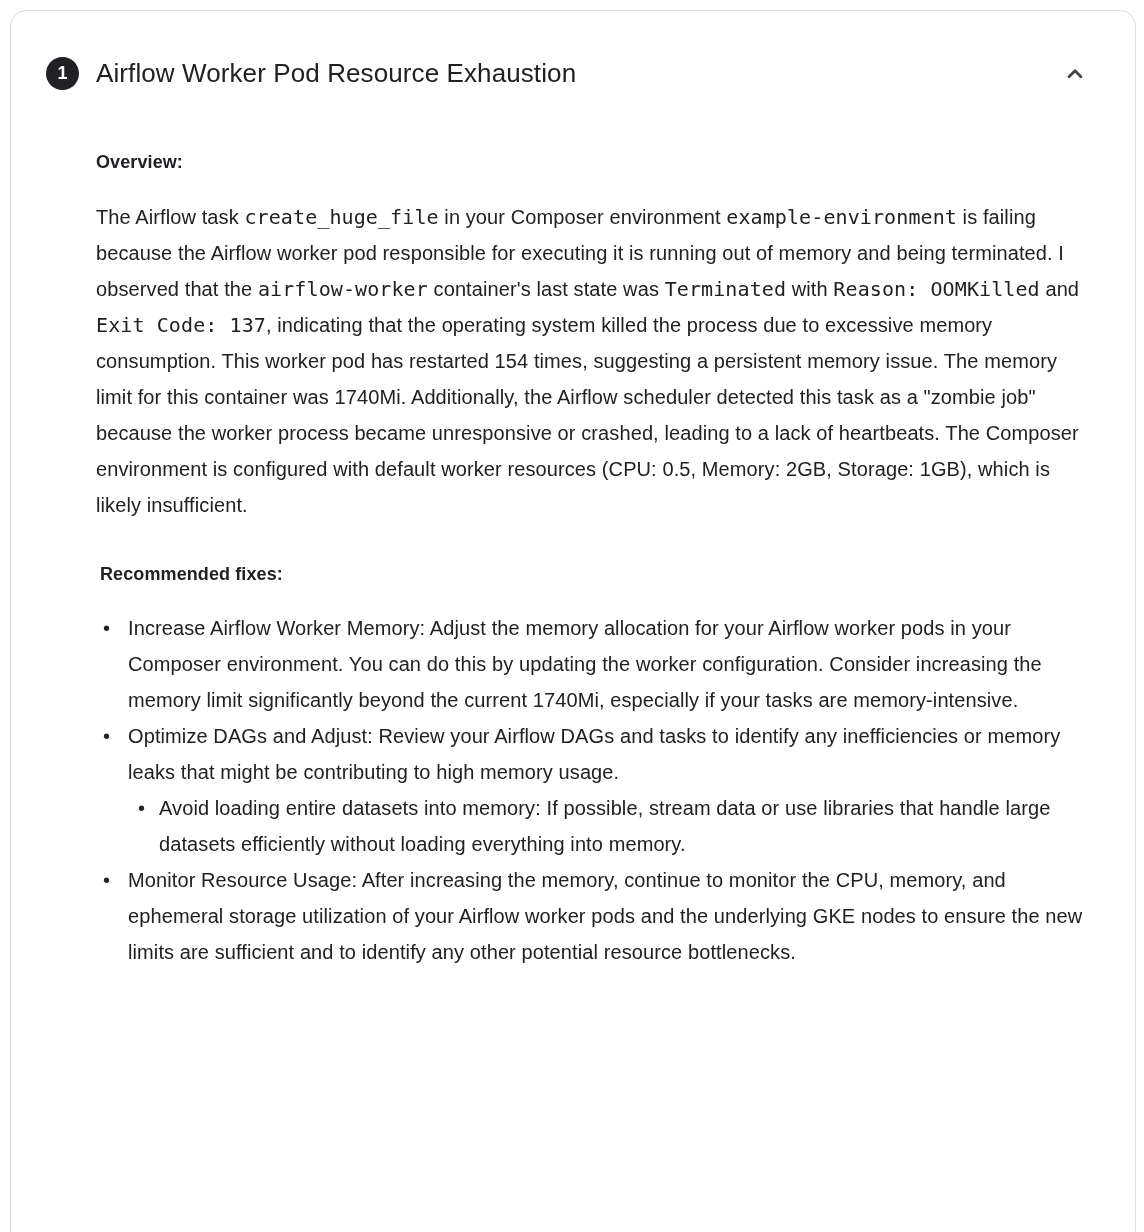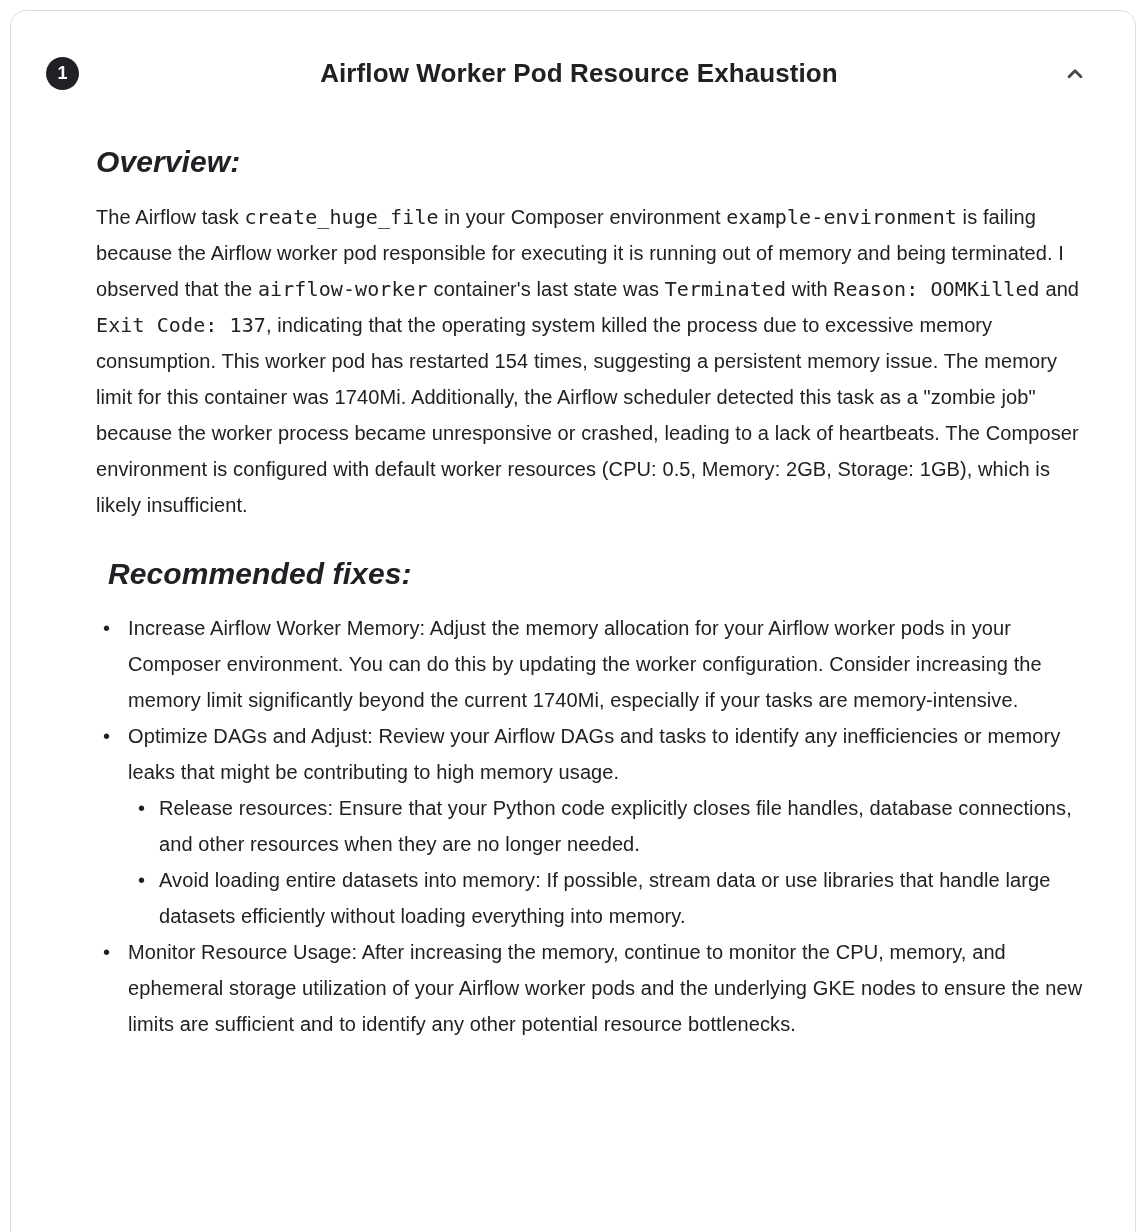--- a/index.html
+++ b/index.html
@@ -31,40 +31,39 @@
   }
   .badge{
     flex:0 0 auto;
     width:33px;height:33px;border-radius:50%;
     background:var(--badge-bg);color:var(--badge-text);
     font-size:18px;font-weight:700;line-height:33px;text-align:center;
   }
   .title{
     flex:1 1 auto;
     margin:0 0 0 17px;
-    font-size:26px;font-weight:700;line-height:33px;
+    font-size:26px;font-weight:400;line-height:33px;
     color:var(--text);
     letter-spacing:0.1px;
-    text-align:center;
   }
   .collapse-btn{
     flex:0 0 auto;
     border:none;background:transparent;padding:0;margin:0;
     width:26px;height:26px;cursor:pointer;
     display:flex;align-items:center;justify-content:center;
   }
   .card-body{
     padding:0 38px 60px 85px;
   }
   h2.section-heading{
-    font-size:30px;font-weight:600;line-height:30px;
-    color:var(--text);letter-spacing:0.1px;font-style:italic;
+    font-size:18px;font-weight:600;line-height:30px;
+    color:var(--text);letter-spacing:0.1px;
   }
   h2.overview{margin:57px 0 0 0;}
-  h2.fixes{margin:36px 0 0 12px;}
+  h2.fixes{margin:36px 0 0 4px;}
   .para{
     margin:22px 0 0 0;
     font-size:20px;line-height:36px;
     letter-spacing:0.1px;
   }
   .para code, .code{
     font-family:"DejaVu Sans Mono","Liberation Mono",monospace;
     font-size:20px;
     color:var(--text);
   }
@@ -111,19 +110,18 @@
   </div>
 
   <div class="card-body">
     <h2 class="section-heading overview">Overview:</h2>
     <p class="para" id="overview-paragraph"><span>The Airflow task </span><code>create_huge_file</code><span> in your Composer environment </span><code>example-environment</code><span> is failing because the Airflow worker pod responsible for executing it is running out of memory and being terminated. I observed that the </span><code>airflow-worker</code><span> container's last state was </span><code>Terminated</code><span> with </span><code>Reason: OOMKilled</code><span> and </span><code>Exit Code: 137</code><span>, indicating that the operating system killed the process due to excessive memory consumption. This worker pod has restarted 154 times, suggesting a persistent memory issue. The memory limit for this container was 1740Mi. Additionally, the Airflow scheduler detected this task as a "zombie job" because the worker process became unresponsive or crashed, leading to a lack of heartbeats. The Composer environment is configured with default worker resources (CPU: 0.5, Memory: 2GB, Storage: 1GB), which is likely insufficient.</span></p>
 
     <h2 class="section-heading fixes">Recommended fixes:</h2>
     <ul class="fixes-list" id="fixes-list">
         <li><strong>Increase Airflow Worker Memory</strong><span>: Adjust the memory allocation for your Airflow worker pods in your Composer environment. You can do this by updating the worker configuration. Consider increasing the memory limit significantly beyond the current 1740Mi, especially if your tasks are memory-intensive.</span></li>
         <li><strong>Optimize DAGs and Adjust</strong><span>: Review your Airflow DAGs and tasks to identify any inefficiencies or memory leaks that might be contributing to high memory usage.</span><ul>
-            <li><strong>Release resources</strong><span>: Ensure that your Python code explicitly closes file handles, database connections, and other resources when they are no longer needed.</span></li>
             <li><strong>Avoid loading entire datasets into memory</strong><span>: If possible, stream data or use libraries that handle large datasets efficiently without loading everything into memory.</span></li>
           </ul></li>
         <li><strong>Monitor Resource Usage</strong><span>: After increasing the memory, continue to monitor the CPU, memory, and ephemeral storage utilization of your Airflow worker pods and the underlying GKE nodes to ensure the new limits are sufficient and to identify any other potential resource bottlenecks.</span></li>
       </ul>
   </div>
 </div>
 
 </body></html>

